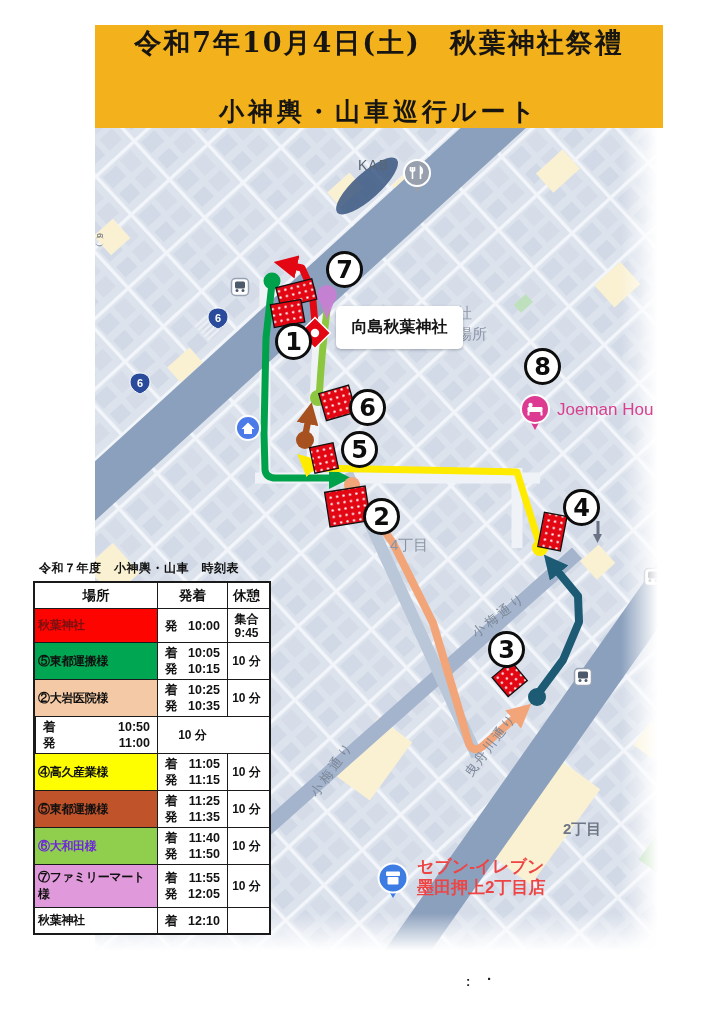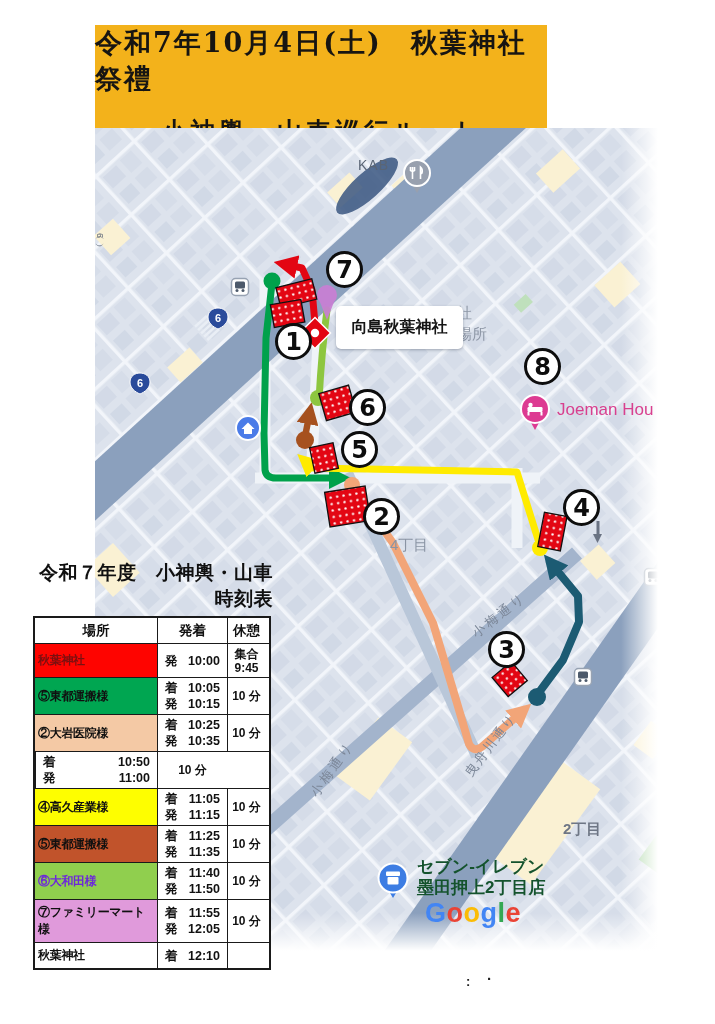--- a/index.html
+++ b/index.html
@@ -1,19 +1,19 @@
 <!DOCTYPE html>
 <html><head>
 <meta charset="utf-8">
 <style>
   html,body{margin:0;padding:0;background:#fff;}
   .page{position:relative;width:715px;height:1024px;background:#fff;overflow:hidden;
         font-family:"Liberation Sans",sans-serif;color:#111;}
   
-  .banner{position:absolute;left:95px;top:25px;width:452px;height:103px;
+  .banner{position:absolute;left:95px;top:25px;width:568px;height:103px;
           display:flex;flex-direction:column;justify-content:space-between;align-items:center;gap:6px;}
   .banner .l1{font-family:"DejaVu Serif",serif;font-weight:bold;font-size:27px;letter-spacing:2px;color:#171512;}
   .banner .l2{font-family:"DejaVu Serif",serif;font-weight:bold;font-size:25px;letter-spacing:4px;color:#171512;margin-top:12px;}
   
   .map{position:absolute;left:95px;top:128px;width:568px;height:827px;overflow:hidden;}
   .map svg{position:absolute;left:0;top:0;}
   .ovl{position:absolute;z-index:2;}
   .maplbl{color:#7C8798;white-space:nowrap;}
   .stop{position:absolute;width:37px;height:37px;border:3px solid #0d0d0d;border-radius:50%;
         background:#fff;box-sizing:border-box;display:flex;align-items:center;justify-content:center;
@@ -22,21 +22,21 @@
              border-radius:5px;box-shadow:0 1px 3px rgba(40,50,70,.35);display:flex;align-items:center;
              justify-content:center;font-weight:bold;font-size:16px;color:#151515;z-index:3;}
   .fade-r{position:absolute;right:0;top:0;width:42px;height:100%;z-index:1;
           background:linear-gradient(to right,rgba(255,255,255,0),#fff 88%);}
   .fade-b{position:absolute;left:0;bottom:0;width:100%;height:42px;z-index:1;
           background:linear-gradient(to bottom,rgba(255,255,255,0),#fff 90%);}
   .vtxt{writing-mode:vertical-rl;font-size:9px;color:#5E6878;}
   .google{font-weight:bold;font-size:27px;letter-spacing:.5px;font-family:"Liberation Sans",sans-serif;}
   
   .tt-wrap{position:absolute;left:33px;top:560px;width:240px;z-index:5;}
-  .tt-title{font-size:19px;font-weight:bold;color:#101010;margin:0 0 4px 6px;letter-spacing:.5px;text-align:right;}
+  .tt-title{font-size:12px;font-weight:bold;color:#101010;margin:0 0 4px 6px;letter-spacing:.5px;}
   .tt{border:2px solid #1a1a1a;background:#fff;width:234px;}
   .tt-row{display:grid;grid-template-columns:122px 70px 38px;border-top:1.5px solid #1a1a1a;}
   .tt-row:first-child{border-top:none;}
   .c{box-sizing:border-box;display:flex;}
   .c-place{padding:4px 3px;font-size:12px;font-weight:bold;align-items:center;letter-spacing:-.3px;}
   .c-time{border-left:1.5px solid #1a1a1a;flex-direction:column;justify-content:center;padding:2px 0;}
   .tline{display:flex;justify-content:space-between;padding:0 7px;font-size:12.5px;font-weight:bold;line-height:16px;}
   .c-rest{border-left:1.5px solid #1a1a1a;flex-direction:column;justify-content:center;
           font-size:12px;font-weight:bold;line-height:14px;text-align:center;}
   .hdr .c{justify-content:center;align-items:center;font-size:13.5px;font-weight:bold;min-height:25px;}
@@ -228,26 +228,23 @@
     <div class="ovl vtxt" style="left:-2px;top:105px;">（6）</div>
     <div class="ovl maplbl" style="left:263px;top:29px;font-size:14px;color:#5A6575;letter-spacing:1px;">KAB</div>
     <div class="ovl maplbl" style="left:362px;top:176px;font-size:15px;color:#8D96A5;">社</div>
     <div class="ovl maplbl" style="left:362px;top:197px;font-size:15px;color:#8D96A5;">場所</div>
     <div class="ovl" style="left:462px;top:272px;font-size:17px;color:#D8408F;white-space:nowrap;">Joeman Hou</div>
     <div class="ovl maplbl" style="left:295px;top:408px;font-size:15px;color:#8A94A4;">4丁目</div>
     <div class="ovl maplbl" style="left:372px;top:478px;font-size:13px;letter-spacing:3px;transform:rotate(-38deg);">小梅通り</div>
     <div class="ovl maplbl" style="left:205px;top:632px;font-size:13px;letter-spacing:3px;transform:rotate(-55deg);">小梅通り</div>
     <div class="ovl maplbl" style="left:358px;top:608px;font-size:13px;letter-spacing:2px;transform:rotate(-53deg);">曳舟川通り</div>
     <div class="ovl maplbl" style="left:468px;top:692px;font-size:15px;color:#6E7685;font-weight:bold;">2丁目</div>
-    <div class="ovl" style="left:322px;top:728px;font-size:17px;font-weight:bold;color:#14532d;line-height:21px;white-space:nowrap;">
+    <div class="ovl" style="left:322px;top:728px;font-size:17px;font-weight:bold;color:#ef4444;line-height:21px;white-space:nowrap;">
       <div>セブン-イレブン</div>
       <div>墨田押上2丁目店</div>
-    </div>
-    <div class="ovl google" style="left:330px;top:770px;">
-      <span style="color: rgb(66, 133, 244);">G</span><span style="color: rgb(234, 67, 53);">o</span><span style="color: rgb(251, 188, 5);">o</span><span style="color: rgb(66, 133, 244);">g</span><span style="color: rgb(52, 168, 83);">l</span><span style="color: rgb(234, 67, 53);">e</span>
     </div>
 
     <div class="shrinebox">向島秋葉神社</div>
 
     <div class="stop" style="left:180px;top:195px;">1</div>
     <div class="stop" style="left:268px;top:370px;">2</div>
     <div class="stop" style="left:393px;top:503px;">3</div>
     <div class="stop" style="left:468px;top:361px;">4</div>
     <div class="stop" style="left:246px;top:303px;">5</div>
     <div class="stop" style="left:254px;top:261px;">6</div>

